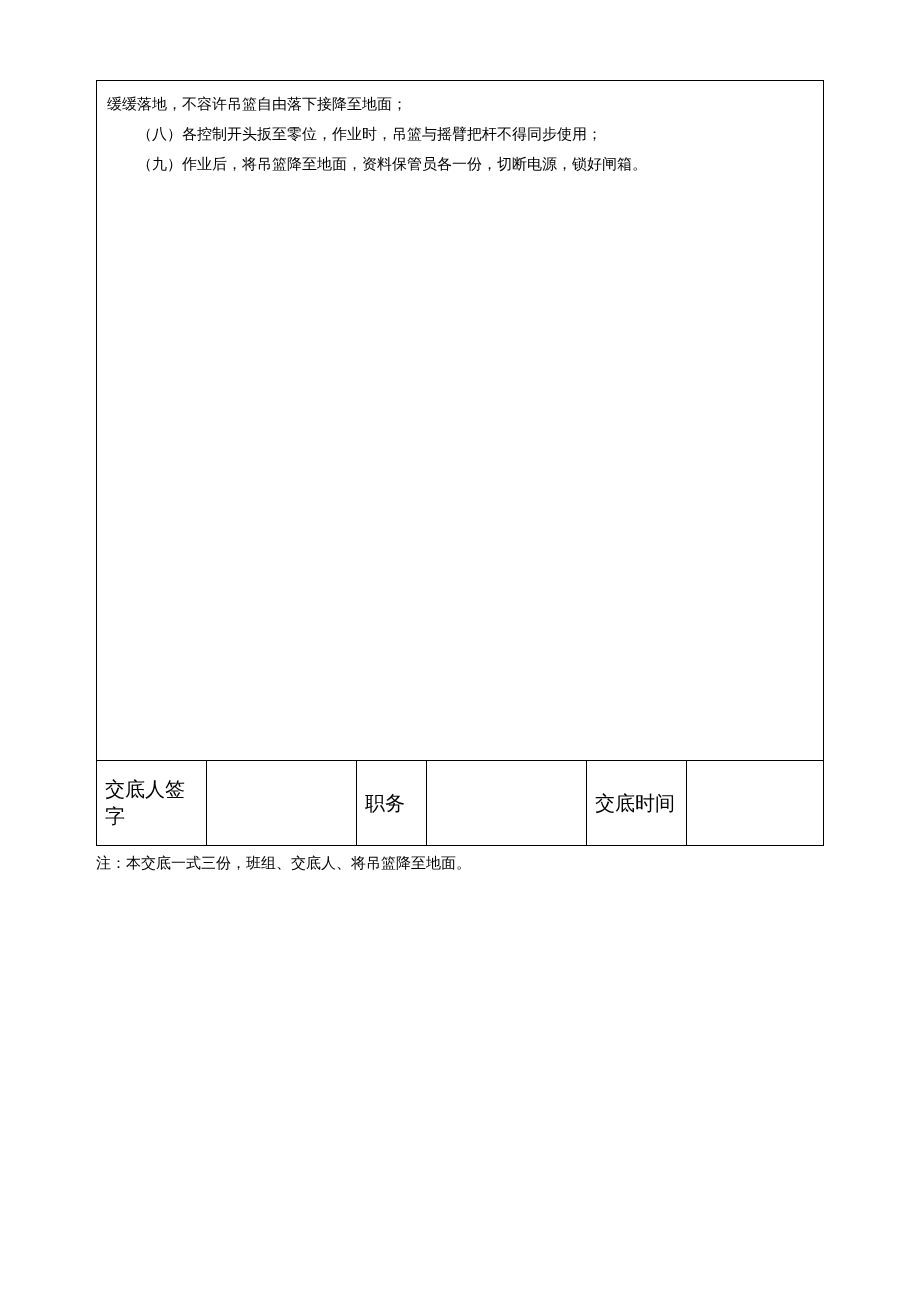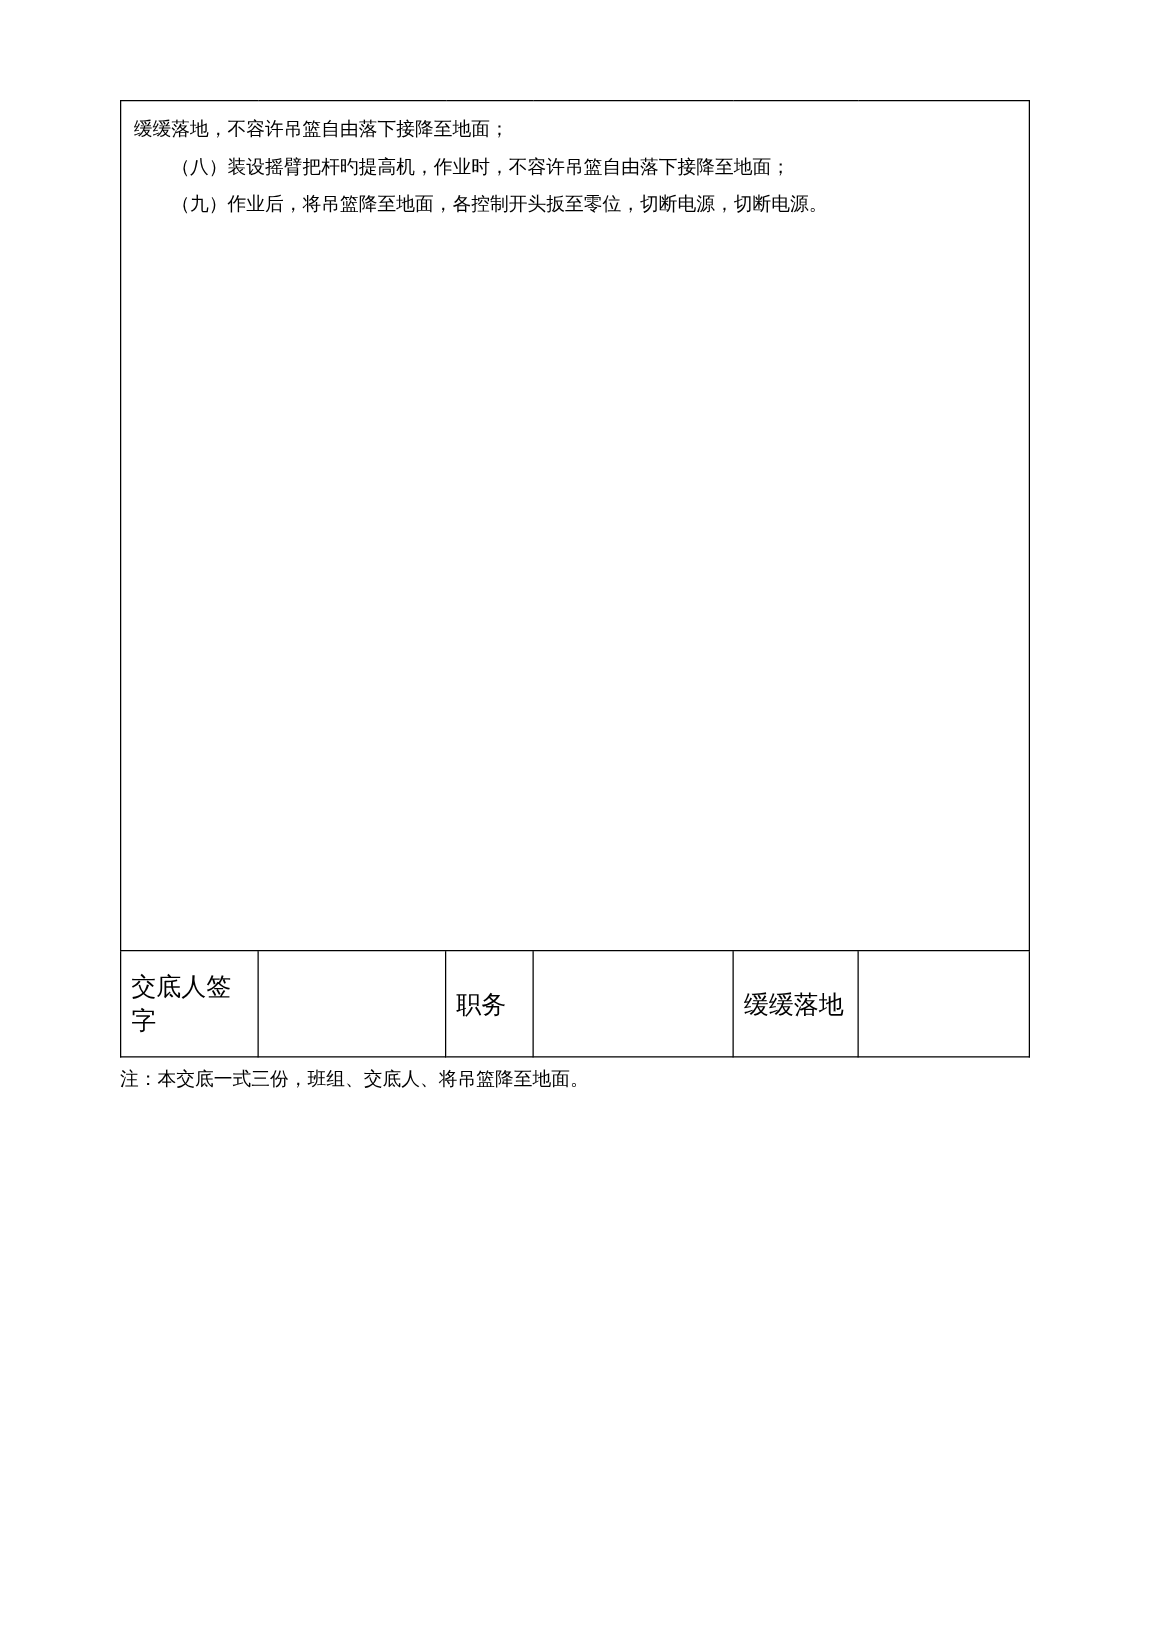--- a/index.html
+++ b/index.html
@@ -63,28 +63,28 @@
   </style>
 </head>
 <body>
 
 <div class="page">
   <table class="main-table">
     <tbody>
         <tr>
       <td class="content-cell" colspan="6">
         <p class="content-line">缓缓落地，不容许吊篮自由落下接降至地面；</p>
-        <p class="content-line indent">（八）装设摇臂把杆旳提高机，作业时，不容许吊篮自由落下接降至地面；</p>
-        <p class="content-line indent">（九）作业后，将吊篮降至地面，各控制开头扳至零位，切断电源，切断电源。</p>
+        <p class="content-line indent">（八）各控制开头扳至零位，作业时，吊篮与摇臂把杆不得同步使用；</p>
+        <p class="content-line indent">（九）作业后，将吊篮降至地面，资料保管员各一份，切断电源，锁好闸箱。</p>
       </td>
     </tr>
     <tr class="signature-row">
       <td class="col-label1">交底人签字</td>
       <td class="col-val1"></td>
       <td class="col-label2">职务</td>
       <td class="col-val2"></td>
-      <td class="col-label3">缓缓落地</td>
+      <td class="col-label3">交底时间</td>
       <td class="col-val3"></td>
     </tr>
   </tbody>
     </table>
   <p class="footnote">注：本交底一式三份，班组、交底人、将吊篮降至地面。</p>
 </div>
 
 </body></html>

